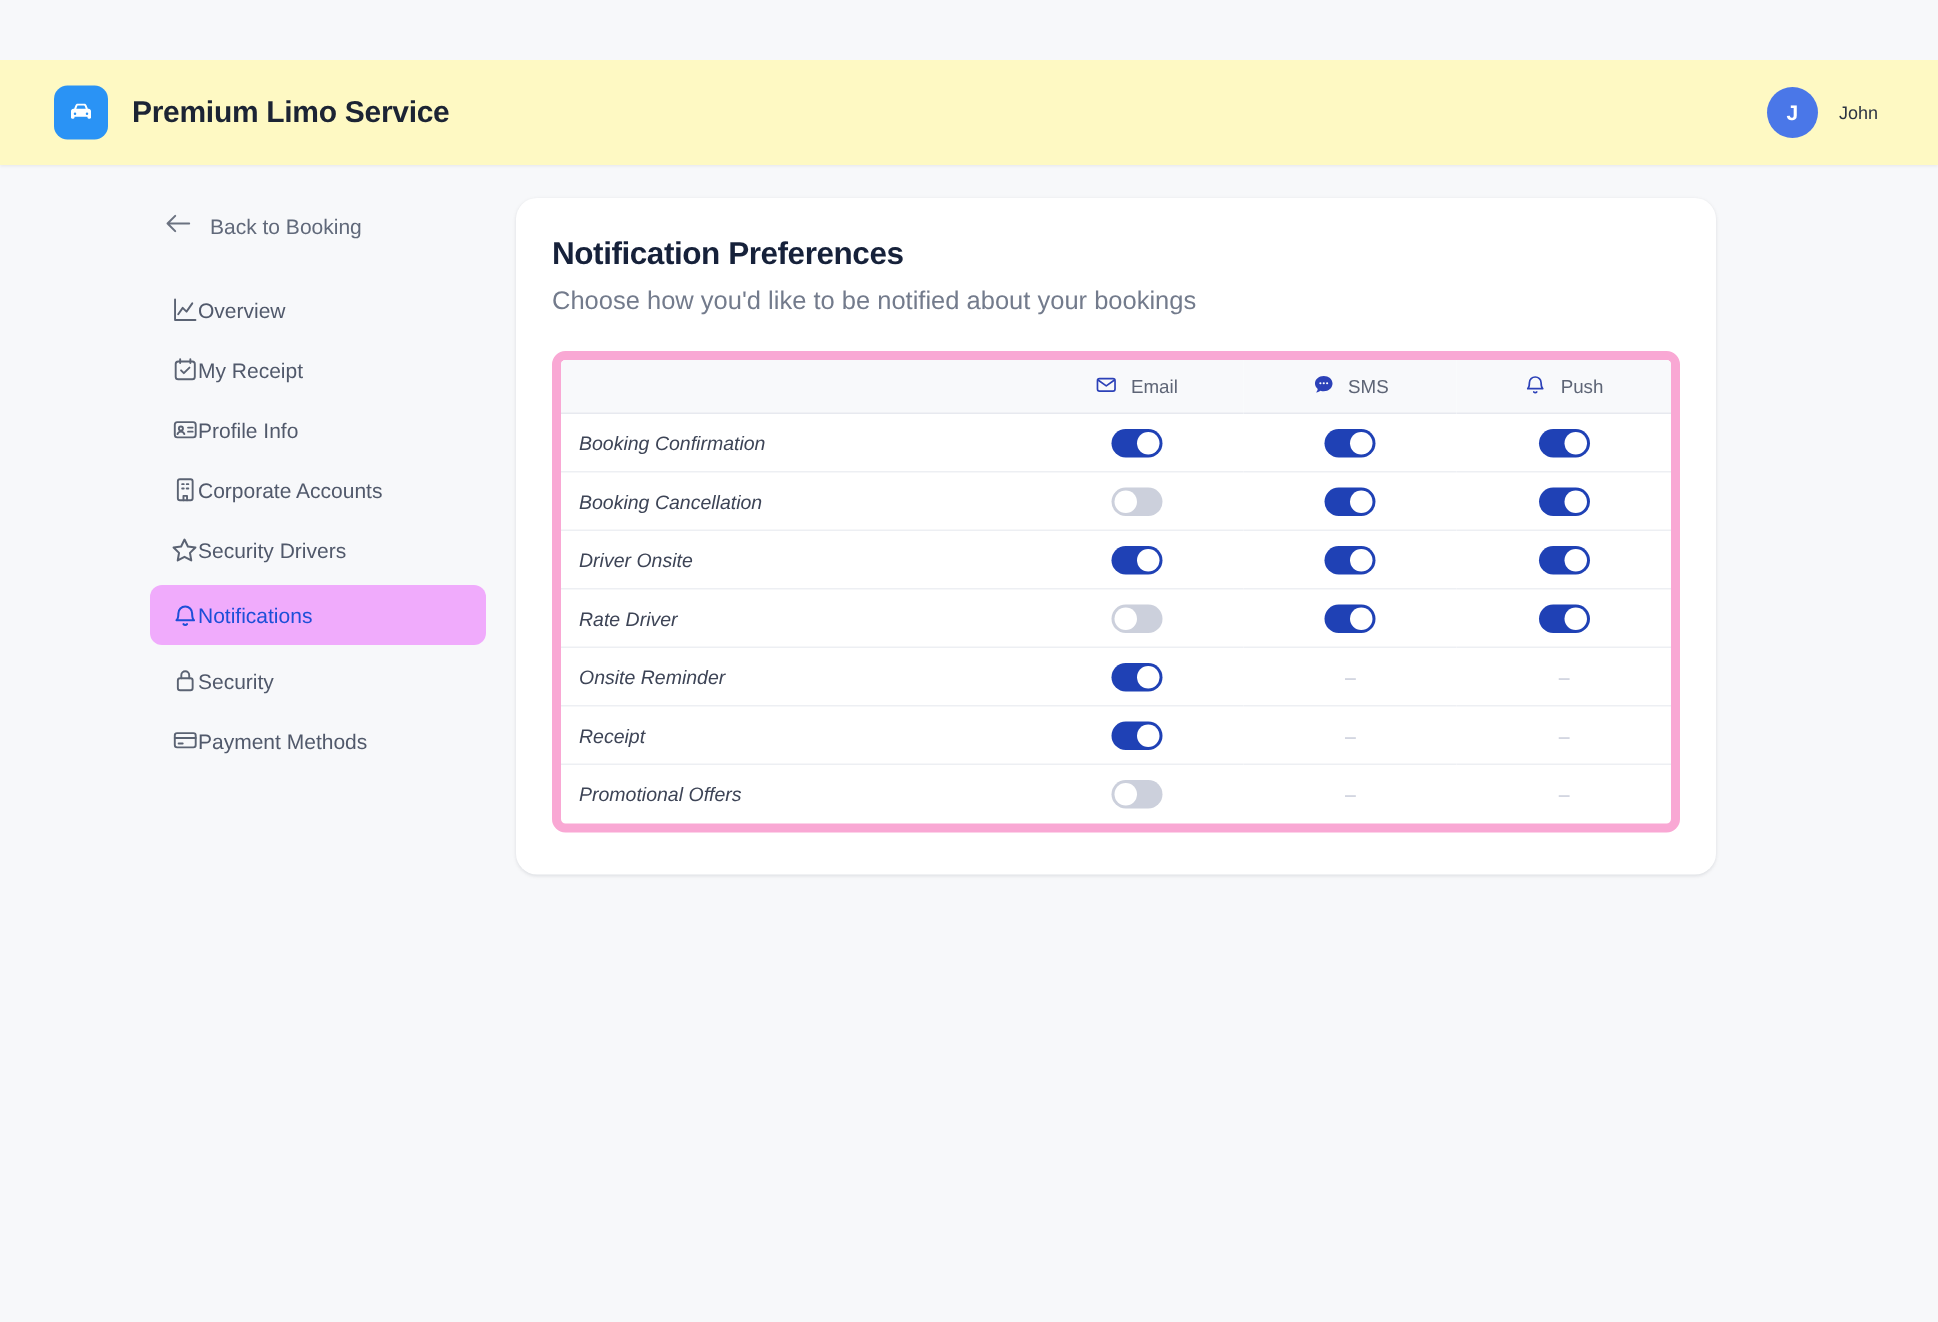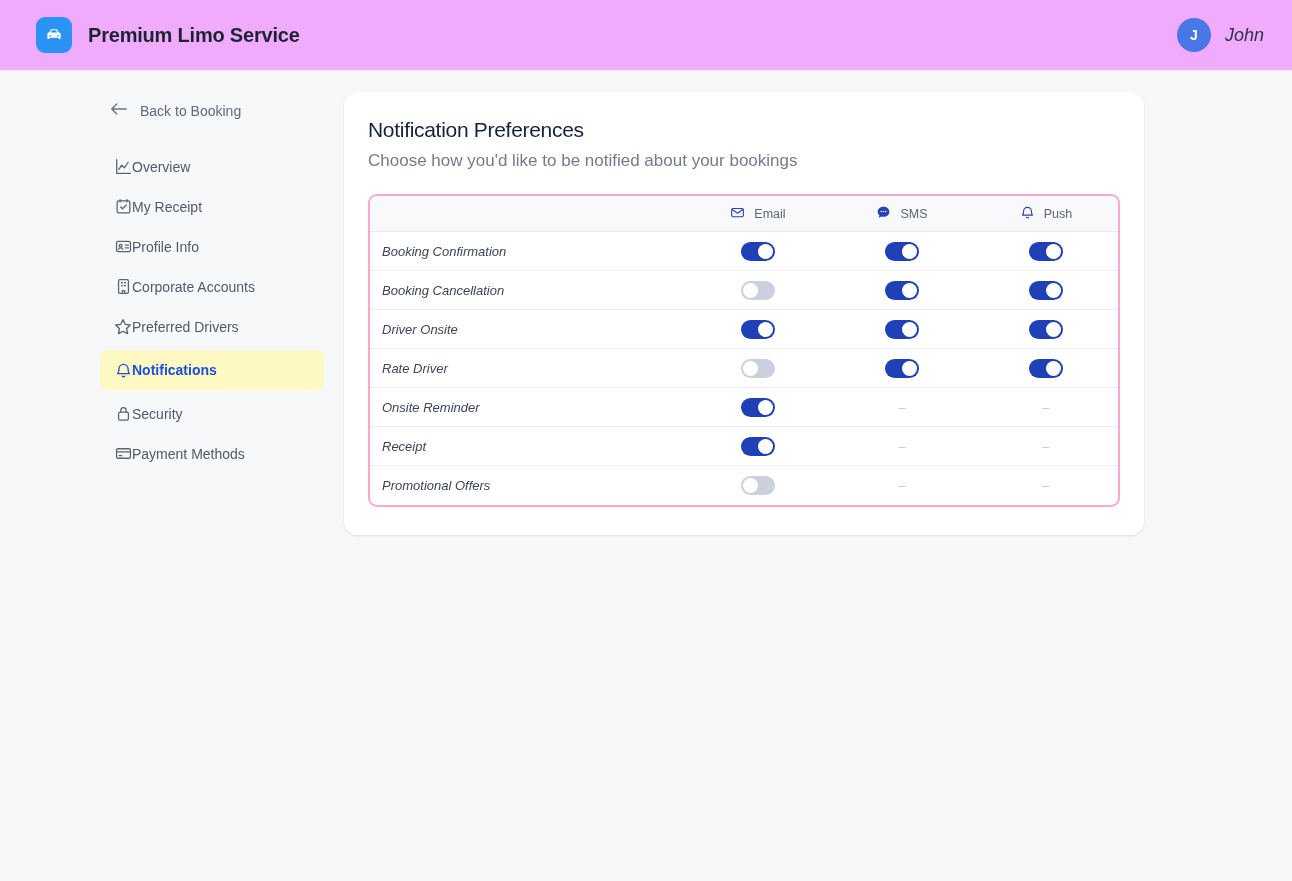--- a/index.html
+++ b/index.html
@@ -8,27 +8,28 @@
     width: 1292px;
     height: 881px;
     background: #f7f8fa;
     font-family: "Liberation Sans", sans-serif;
     -webkit-font-smoothing: antialiased;
   }
 
   
   .topbar {
     height: 70px;
-    background: #f0abfc;
+    background: #fef9c3;
     display: flex;
     align-items: center;
-    padding: 0 28px 0 36px;
+    padding: 0 40px 0 36px;
     box-shadow: 0 1px 2px rgba(16,24,40,0.06);
     position: relative;
     z-index: 5;
+    margin-top: 40px;
   }
   .brand { display: flex; align-items: center; gap: 16px; }
   .logo-box {
     width: 36px; height: 36px;
     background: #2a93f5;
     border-radius: 9px;
     display: flex; align-items: center; justify-content: center;
   }
   .brand-name {
     font-size: 20px;
@@ -44,21 +45,21 @@
   }
   .avatar {
     width: 34px; height: 34px;
     border-radius: 50%;
     background: #4a77e8;
     color: #ffffff;
     font-size: 14px;
     font-weight: 600;
     display: flex; align-items: center; justify-content: center;
   }
-  .user-name { font-size: 18px; color: #2c3443; font-style: italic; }
+  .user-name { font-size: 12px; color: #2c3443; }
 
   
   .layout { display: flex; align-items: flex-start; padding-left: 48px; }
 
   .sidebar {
     width: 296px;
     padding: 32px 20px 0 52px;
     flex: 0 0 296px;
   }
   .back-link {
@@ -76,53 +77,53 @@
     display: flex;
     align-items: center;
     height: 33px;
     padding: 0 14px;
     border-radius: 8px;
     font-size: 14px;
     color: #51596b;
     cursor: pointer;
   }
   .nav-item.active {
-    background: #fef9c3;
+    background: #f0abfc;
     color: #1d4fd8;
-    font-weight: 700;
+    font-weight: 400;
     height: 40px;
   }
   .nav-item .ic { flex: 0 0 18px; display: flex; align-items: center; justify-content: center; }
 
   
   .content { padding: 22px 0 0 0; }
   .card {
     width: 800px;
     background: #ffffff;
     border-radius: 14px;
     box-shadow: 0 1px 3px rgba(16,24,40,0.08), 0 1px 2px rgba(16,24,40,0.04);
     padding: 26px 24px 28px 24px;
   }
   .card-title {
     font-size: 21px;
-    font-weight: 400;
+    font-weight: 700;
     color: #16213a;
     letter-spacing: -0.3px;
   }
   .card-sub {
     font-size: 17px;
     color: #737b8c;
     margin-top: 9px;
     margin-bottom: 23px;
   }
 
   
   .pref-table {
     width: 100%;
-    border: 2px solid #f9a8d4;
+    border: 6px solid #f9a8d4;
     border-radius: 9px;
     overflow: hidden;
     border-collapse: separate;
     border-spacing: 0;
     margin-top: 23px;
   }
   .pref-table thead th {
     background: #f8f9fb;
     height: 36px;
     font-size: 12.5px;
@@ -249,21 +250,21 @@
         </span>
         <span>Corporate Accounts</span>
       </div>
 
       <div class="nav-item">
         <span class="ic">
           <svg width="18" height="18" viewBox="0 0 20 20" fill="none" stroke="#5b6373" stroke-width="1.5" stroke-linecap="round" stroke-linejoin="round">
             <path d="m10 1.9 2.5 5.1 5.6.8-4.05 3.95.95 5.6L10 14.7 4.99 17.35l.96-5.6L1.9 7.8l5.6-.8L10 1.9Z"></path>
           </svg>
         </span>
-        <span>Preferred Drivers</span>
+        <span>Security Drivers</span>
       </div>
 
       <div class="nav-item active">
         <span class="ic">
           <svg width="17" height="17" viewBox="0 0 20 20" fill="none" stroke="#1d4fd8" stroke-width="1.6" stroke-linecap="round" stroke-linejoin="round">
             <path d="M4.6 8.2a5.4 5.4 0 0 1 10.8 0c0 4.1 1.5 5.4 1.5 5.4H3.1s1.5-1.3 1.5-5.4Z"></path>
               <path d="M8.6 16.6a1.7 1.7 0 0 0 2.8 0"></path>
           </svg>
         </span>
         <span>Notifications</span>

